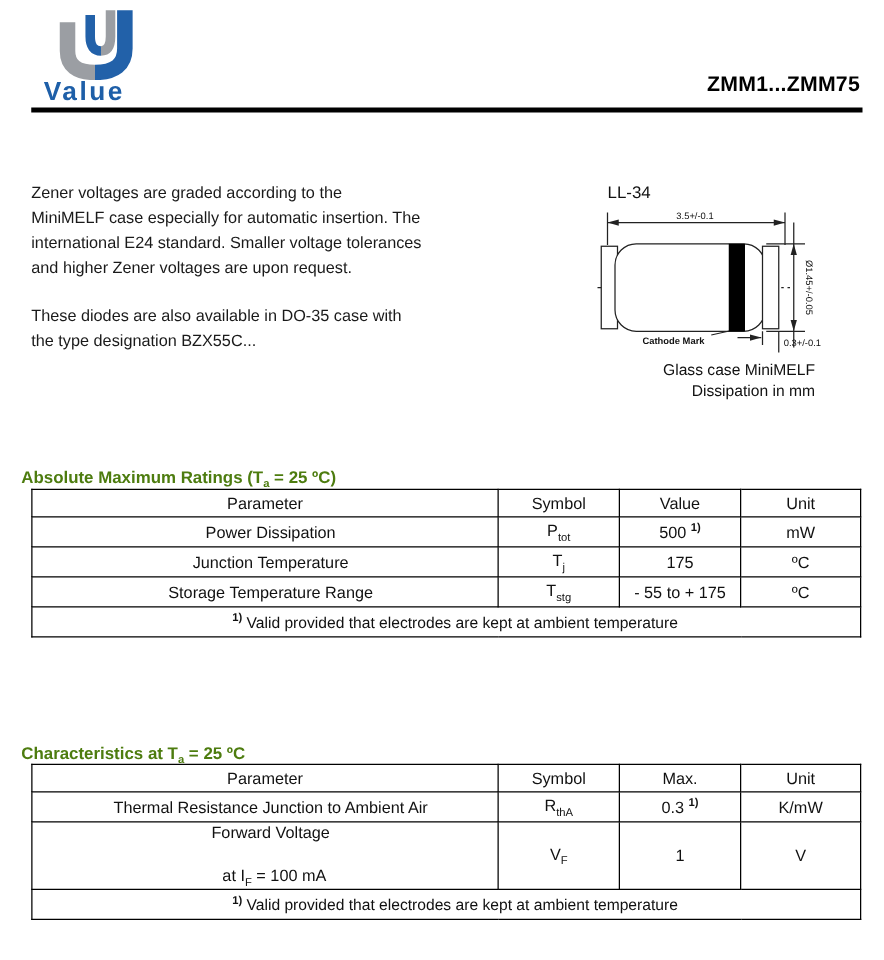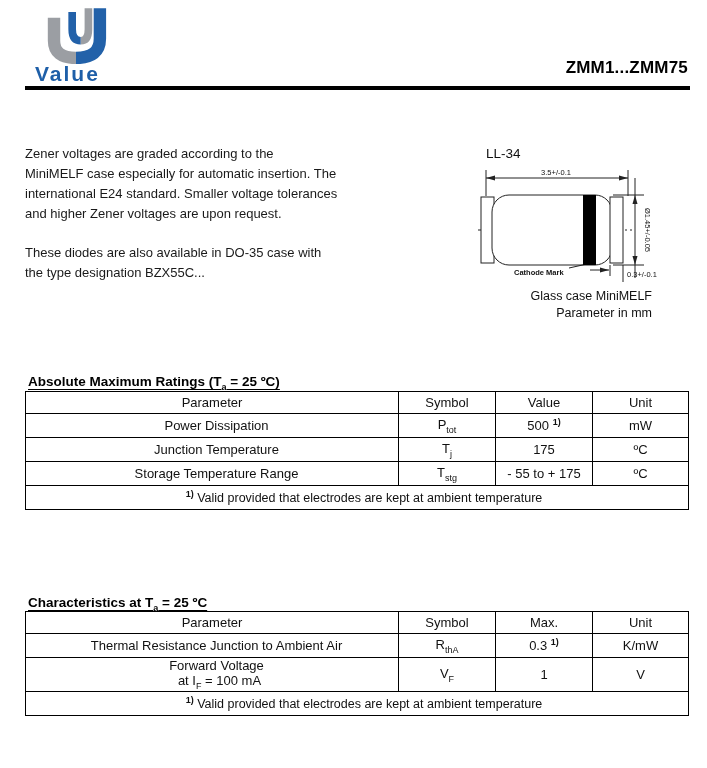--- a/index.html
+++ b/index.html
@@ -39,41 +39,41 @@
   
   .pkg-label { position:absolute; left:486px; top:146px; font-size:13.5px; color:#111; }
   .figure-svg { position:absolute; left:476px; top:164px; }
   .fig-caption {
     position:absolute; left:480px; top:288px; width:172px;
     text-align:right; font-size:12.5px; font-weight:normal; line-height:17px; color:#111;
   }
 
   
   .tbl-title {
-    position:absolute; left:28px; font-size:13.5px; font-weight:bold; color:#000000;
-    text-decoration:underline; text-underline-offset:3px;
+    position:absolute; left:17px; font-size:13.5px; font-weight:bold; color:#4d7c0f;
+    text-underline-offset:3px;
   }
   .tbl-title sub { font-size:9px; }
   .tbl-title-1 { top:374px; }
   .tbl-title-2 { top:595px; }
 
   table.spec {
     position:absolute; left:25px; width:663px;
     border-collapse:collapse; table-layout:fixed;
     font-size:13px; color:#111;
   }
   .spec-1 { top:391px; }
   .spec-2 { top:611px; }
   table.spec th, table.spec td {
     border:1.5px solid #000; font-weight:normal; vertical-align:middle;
   }
   table.spec th { text-align:center; height:22px; font-size:13px; }
   table.spec td { text-align:center; height:24px; }
   td.param { text-align:left; padding-left:9px; }
-  td.param .line2 { padding-left:6px; }
+  td.param .line2 { padding-left:6px;margin-top:20px; }
   td.footnote-cell { text-align:left; padding-left:14px; height:26px; font-size:12.5px; }
   sub.sym { font-size:9px; }
   sup.fnsup { font-size:9px; font-weight:bold; }
   .tall td { height:38px; }
 </style>
 </head>
 <body>
 
 <div class="page">
 
@@ -150,21 +150,21 @@
     <g font-family="Liberation Sans, sans-serif" font-size="7.5" fill="#111">
       <text x="80" y="11" text-anchor="middle">3.5+/-0.1</text>
       <text transform="translate(169,66) rotate(90)" text-anchor="middle">Ø1.45+/-0.05</text>
       <text x="151" y="113" text-anchor="start">0.3+/-0.1</text>
       <text x="38" y="111" text-anchor="start" font-weight="bold">Cathode Mark</text>
     </g>
   </svg>
 
   <div class="fig-caption">
     <div>Glass case MiniMELF</div>
-    <div>Parameter in mm</div>
+    <div>Dissipation in mm</div>
   </div>
 
   <div class="tbl-title tbl-title-1"><span>Absolute Maximum Ratings (T</span><sub>a</sub><span> = 25 ºC)</span></div>
 
   <table class="spec spec-1">
     <colgroup>
         <col style="width:373px">
         <col style="width:97px">
         <col style="width:97px">
         <col style="width:96px">

